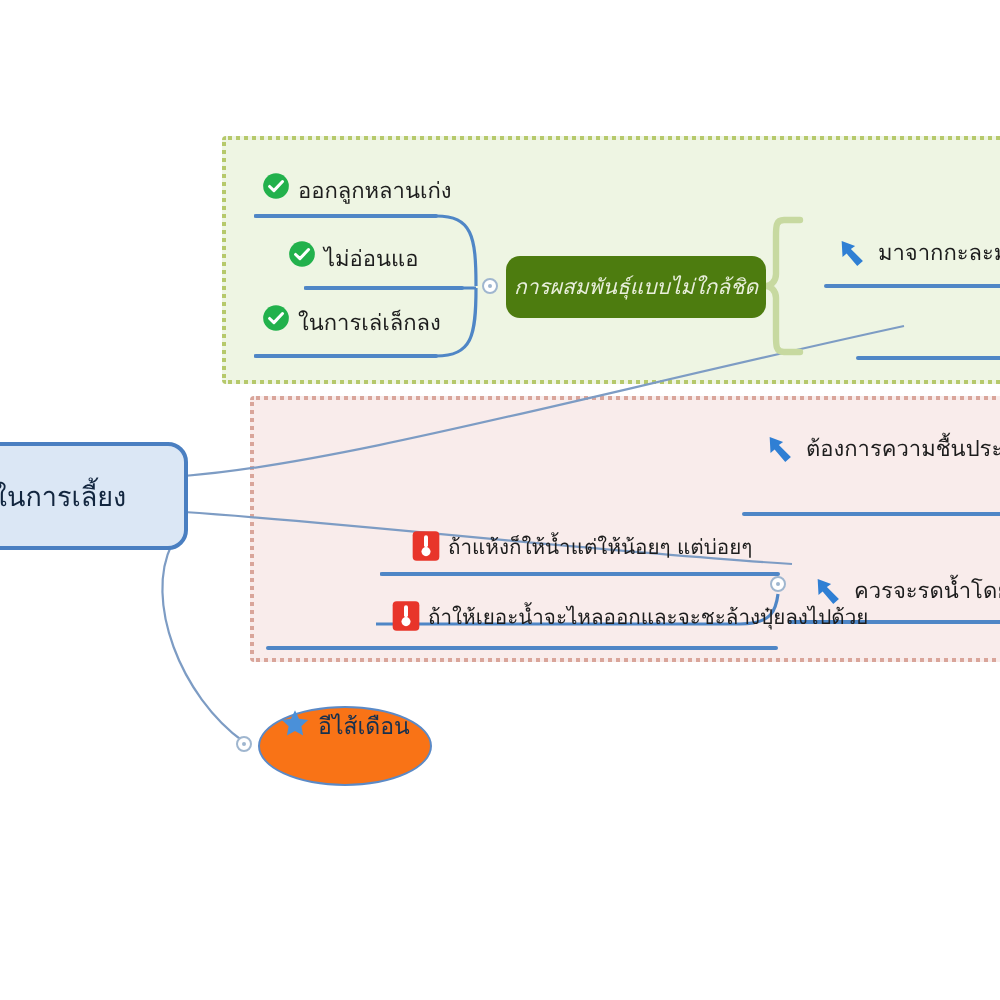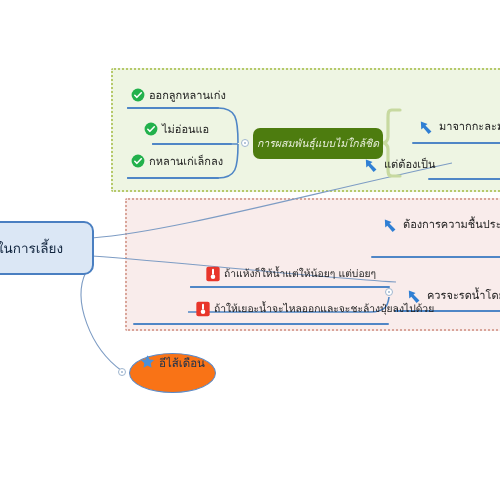--- a/index.html
+++ b/index.html
@@ -100,21 +100,20 @@
   .node-ellipse .label {
     font-size: 11.5px;
     color: #16304f;
     white-space: nowrap;
   }
 
   
   .leaf {
     position: absolute;
     display: flex;
-    align-items: center;
     gap: 4px;
     white-space: nowrap;
   }
   .leaf .txt {
     font-size: 11px;
     color: #1d1d1d;
   }
   .leaf.small .txt { font-size: 10.3px; }
 
   .underline {
@@ -198,48 +197,40 @@
   </div>
   <div class="underline thick" style="left:152px; top:143px; width:80px;"></div>
 
   <div class="leaf" style="left:131px; top:152px;">
     <span class="ico">
       <svg width="14" height="14" viewBox="0 0 24 24">
         <circle cx="12" cy="12" r="11" fill="#22b14c"></circle>
         <path d="M6.5 12.4 L10.2 16 L17.6 8.2" fill="none" stroke="#ffffff" stroke-width="2.6" stroke-linecap="round" stroke-linejoin="round"></path>
       </svg>
     </span>
-    <span class="txt">กหลานเก่เล็กลง</span>
+    <span class="txt">ในการเล่เล็กลง</span>
   </div>
   <div class="underline thick" style="left:127px; top:177px; width:92px;"></div>
 
   <div class="dot" style="left:241px; top:139px;"></div>
 
   <div class="node-olive">
     <span class="label">การผสมพันธุ์แบบไม่ใกล้ชิด</span>
   </div>
 
   <div class="leaf" style="left:418px; top:117px;">
     <span class="ico">
       <svg width="17" height="17" viewBox="0 0 24 24">
         <path d="M4 5 L13.5 8.5 L10.5 10.6 L19 19 L15 22.5 L7.5 13.8 L4.6 16.2 Z" fill="#2f7fd4"></path>
       </svg>
     </span>
     <span class="txt">มาจากกะละมัง</span>
   </div>
   <div class="underline thick" style="left:412px; top:142px; width:120px;"></div>
 
-  <div class="leaf" style="left:363px; top:155px;">
-    <span class="ico">
-      <svg width="17" height="17" viewBox="0 0 24 24">
-        <path d="M4 5 L13.5 8.5 L10.5 10.6 L19 19 L15 22.5 L7.5 13.8 L4.6 16.2 Z" fill="#2f7fd4"></path>
-      </svg>
-    </span>
-    <span class="txt">แต่ต้องเป็น</span>
-  </div>
   <div class="underline thick" style="left:428px; top:178px; width:110px;"></div>
 
   <div class="leaf" style="left:382px; top:215px;">
     <span class="ico">
       <svg width="17" height="17" viewBox="0 0 24 24">
         <path d="M4 5 L13.5 8.5 L10.5 10.6 L19 19 L15 22.5 L7.5 13.8 L4.6 16.2 Z" fill="#2f7fd4"></path>
       </svg>
     </span>
     <span class="txt">ต้องการความชื้นประมาณ</span>
   </div>

